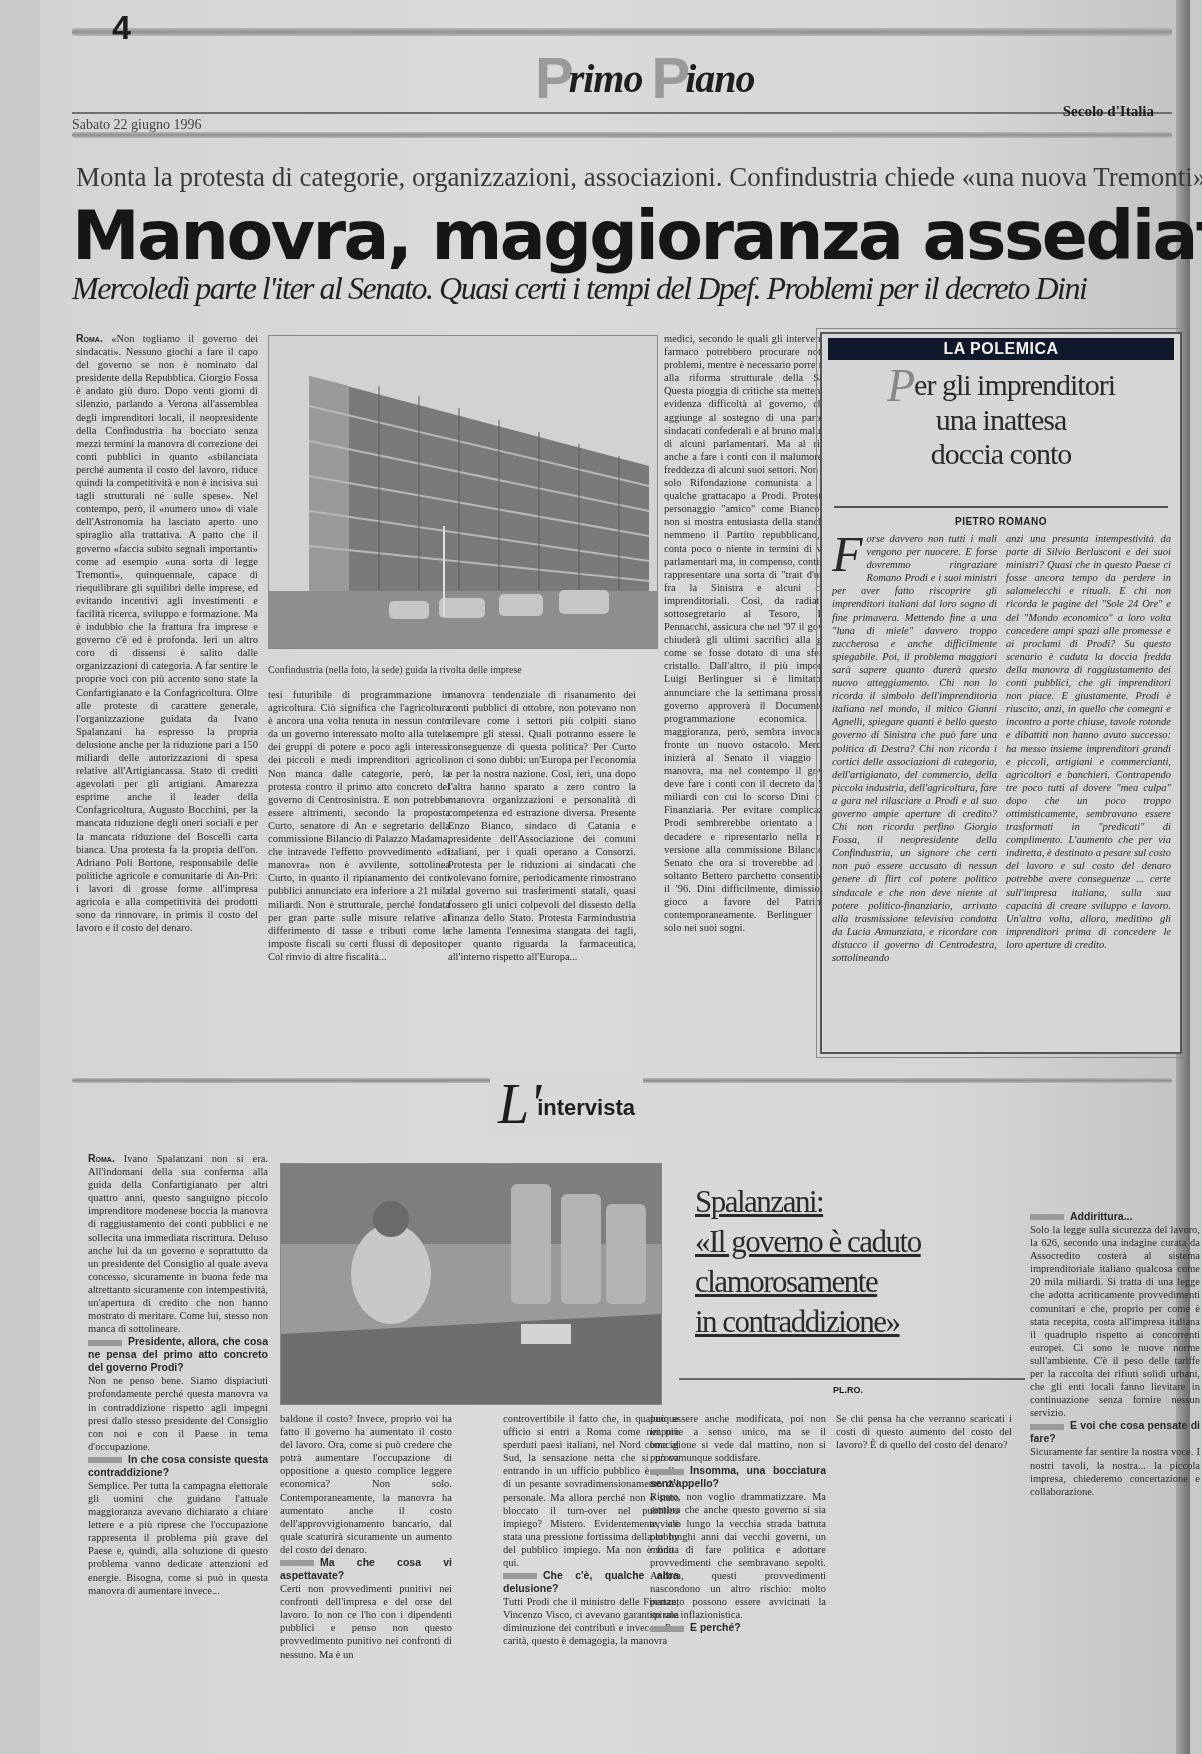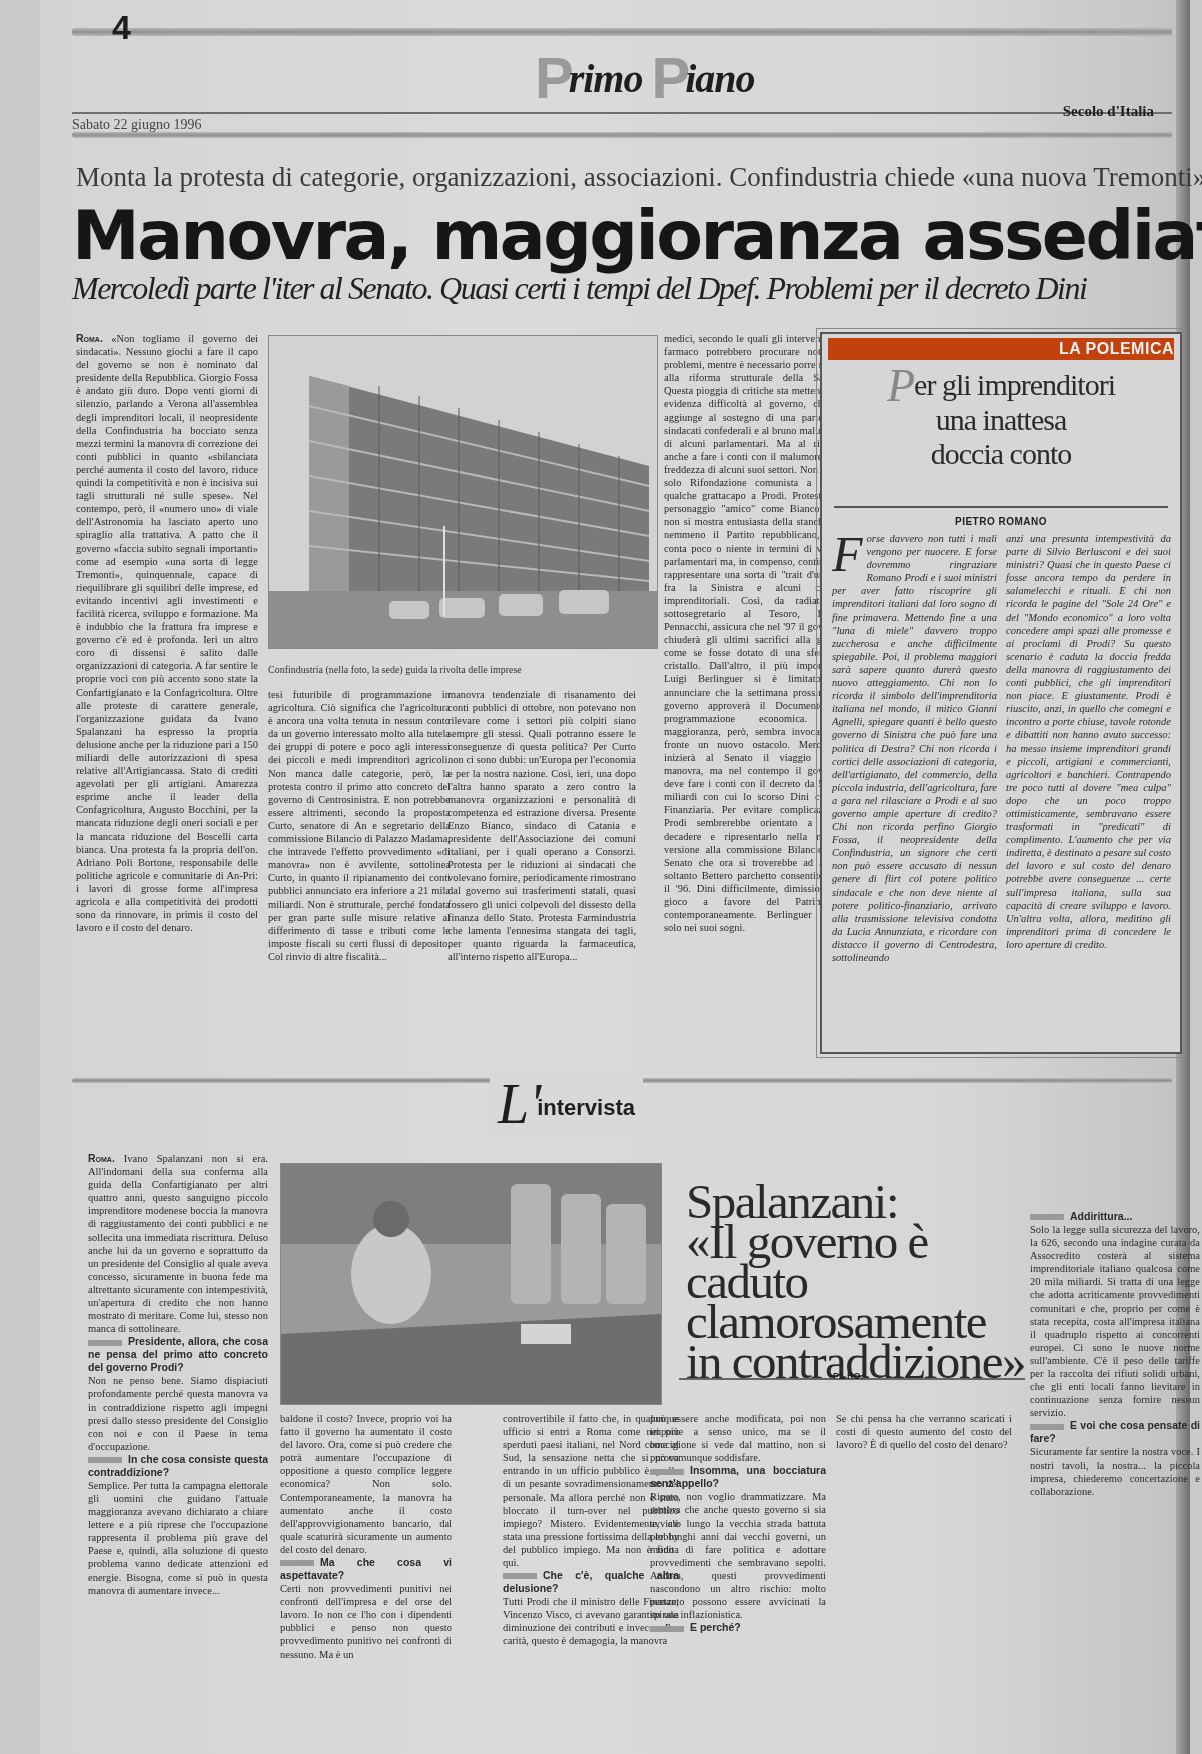--- a/index.html
+++ b/index.html
@@ -28,36 +28,36 @@
   .kicker { left:76px; top:162px; width:1100px; font-size:27px; color:#3a3a3a; white-space:nowrap; }
   .headline { left:72px; top:196px; font-family:"DejaVu Sans",sans-serif; font-weight:bold; font-size:68px; letter-spacing:-2.5px; color:#161616; white-space:nowrap; }
   .subhead { left:72px; top:270px; font-style:italic; font-size:32px; letter-spacing:-1.5px; white-space:nowrap; color:#222; }
   .col { position:absolute; font-size:10.5px; line-height:13.1px; text-align:justify; color:#2a2a2a; overflow:hidden; }
   .col .lead { font-family:"Liberation Sans",sans-serif; font-weight:bold; font-variant:small-caps; }
   .col p { margin:0; text-indent:10px; }
   .col p.first { text-indent:0; }
   .photo { position:absolute; border:1px solid #888; overflow:hidden; }
   .caption { position:absolute; font-family:Liberation Serif, serif; font-size:10px; color:#333; }
   .box { position:absolute; border:2px solid #555; outline:1px solid #888; outline-offset:3px; background:#d6d6d6; }
-  .box .label { position:absolute; left:6px; right:6px; top:4px; height:22px; background:#c2410c; color:#f2f2f2;
-     font-family:"Liberation Sans",sans-serif; font-weight:bold; font-size:16px; text-align:right; line-height:22px; letter-spacing:0.5px; }
+  .box .label { position:absolute; left:6px; right:6px; top:4px; height:22px; background:#0f172a; color:#f2f2f2;
+     font-family:"Liberation Sans",sans-serif; font-weight:bold; font-size:16px; text-align:center; line-height:22px; letter-spacing:0.5px; }
   .box .title { position:absolute; left:0; right:0; top:34px; text-align:center; font-size:30px; line-height:34px; letter-spacing:-1px; color:#2a2a2a; }
   .box .title .dropP { font-style:italic; font-size:46px; color:#888; vertical-align:-6px; }
   .box .byline { position:absolute; left:0; right:0; top:182px; text-align:center; font-family:"Liberation Sans",sans-serif; font-weight:bold; font-size:10px; letter-spacing:0.5px; }
   .box .brule { position:absolute; left:12px; right:12px; top:172px; height:2px; background:#555; }
   .italic-col { font-style:italic; }
   .dropcap { float:left; font-size:50px; line-height:40px; margin:2px 4px 0 0; font-family:"Liberation Serif",serif; }
   .interview-head { left:490px; top:1072px; font-family:"Liberation Sans",sans-serif; font-weight:bold; font-size:22px; }
   .interview-head .bigL { font-family:"Liberation Serif",serif; font-style:italic; font-weight:normal; font-size:56px; vertical-align:-8px; margin-right:-4px; }
   .q { font-family:"Liberation Sans",sans-serif; font-weight:bold; font-size:10.5px; line-height:13px; margin:10px 0 0 0; text-indent:0 !important; }
   .q .bar { display:inline-block; width:34px; height:6px; background:#9a9a9a; margin-right:6px; vertical-align:middle; }
   .quote-box { position:absolute; left:625px; top:1160px; width:366px; height:245px; }
-  .quote-box .qt { position:absolute; left:21px; top:22px; font-size:49px; line-height:40px; letter-spacing:-1.5px; color:#2a2a2a; }
+  .quote-box .qt { position:absolute; left:30px; top:22px; font-size:31px; line-height:40px; letter-spacing:-1.5px; color:#2a2a2a;text-decoration:underline; }
   .quote-box .qrule { position:absolute; left:14px; right:6px; top:218px; height:2px; background:#666; }
-  .quote-box .qby { position:absolute; left:0; right:0; top:211px; text-align:center; font-family:"Liberation Sans",sans-serif; font-weight:bold; font-size:9px; }
+  .quote-box .qby { position:absolute; left:0; right:0; top:225px; text-align:center; font-family:"Liberation Sans",sans-serif; font-weight:bold; font-size:9px; }
 </style>
 </head>
 <body>
 
 <div class="page">
   <div class="binding"></div>
 
   <div class="rule thick" style="left:32px; top:28px; width:1100px;"></div>
   <div class="abs pagenum">4</div>
   <div class="abs section-title">

